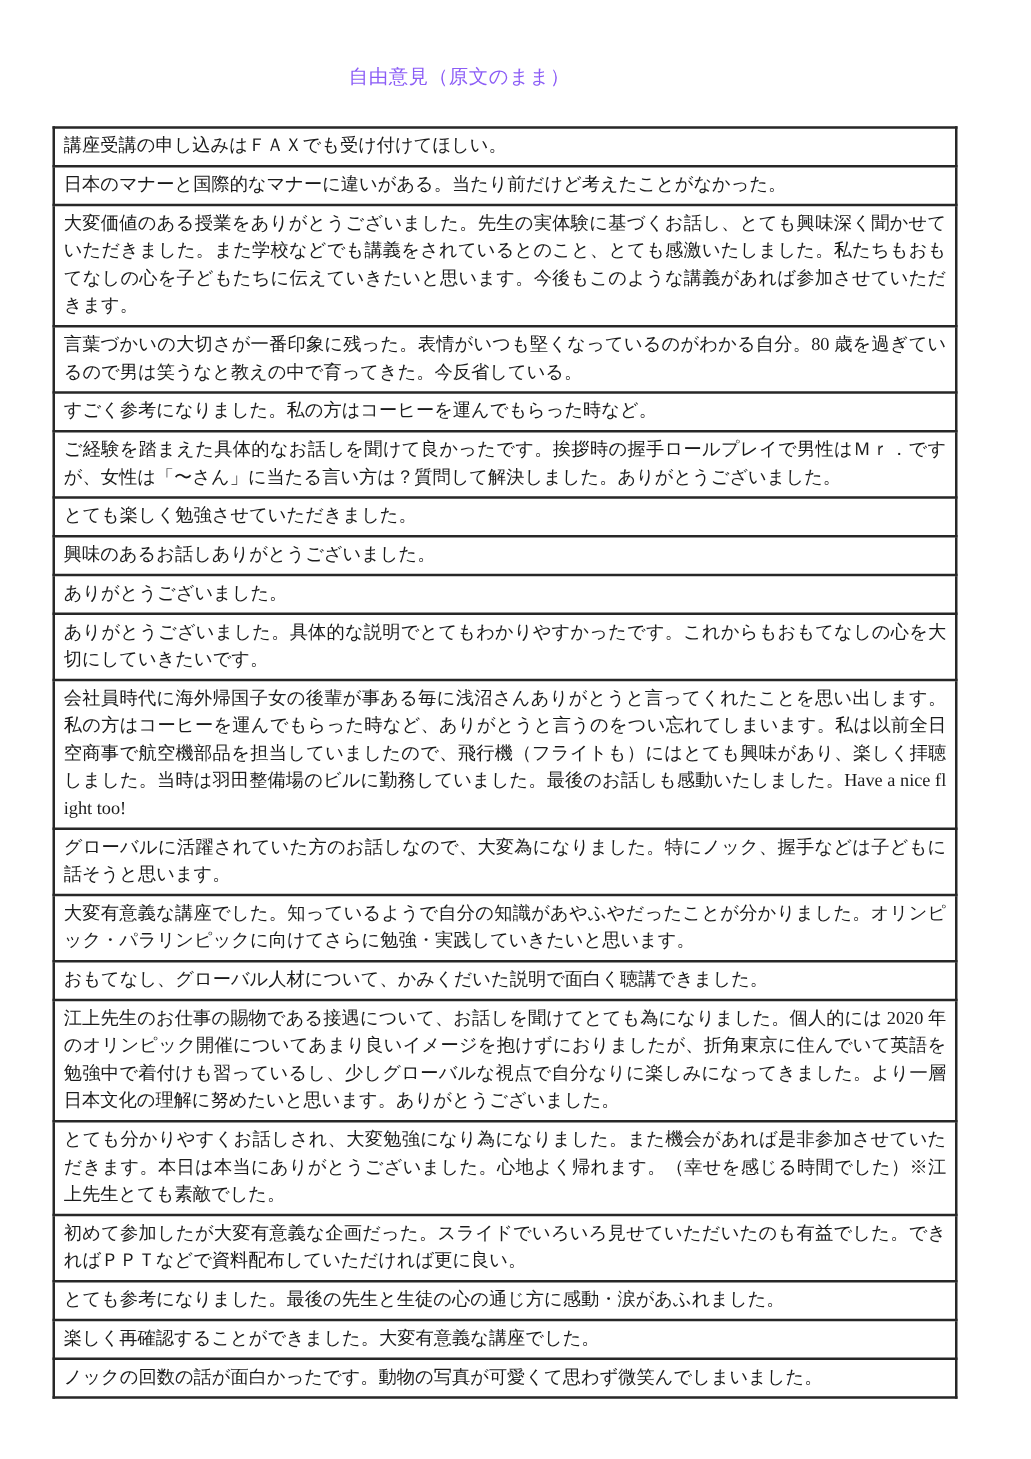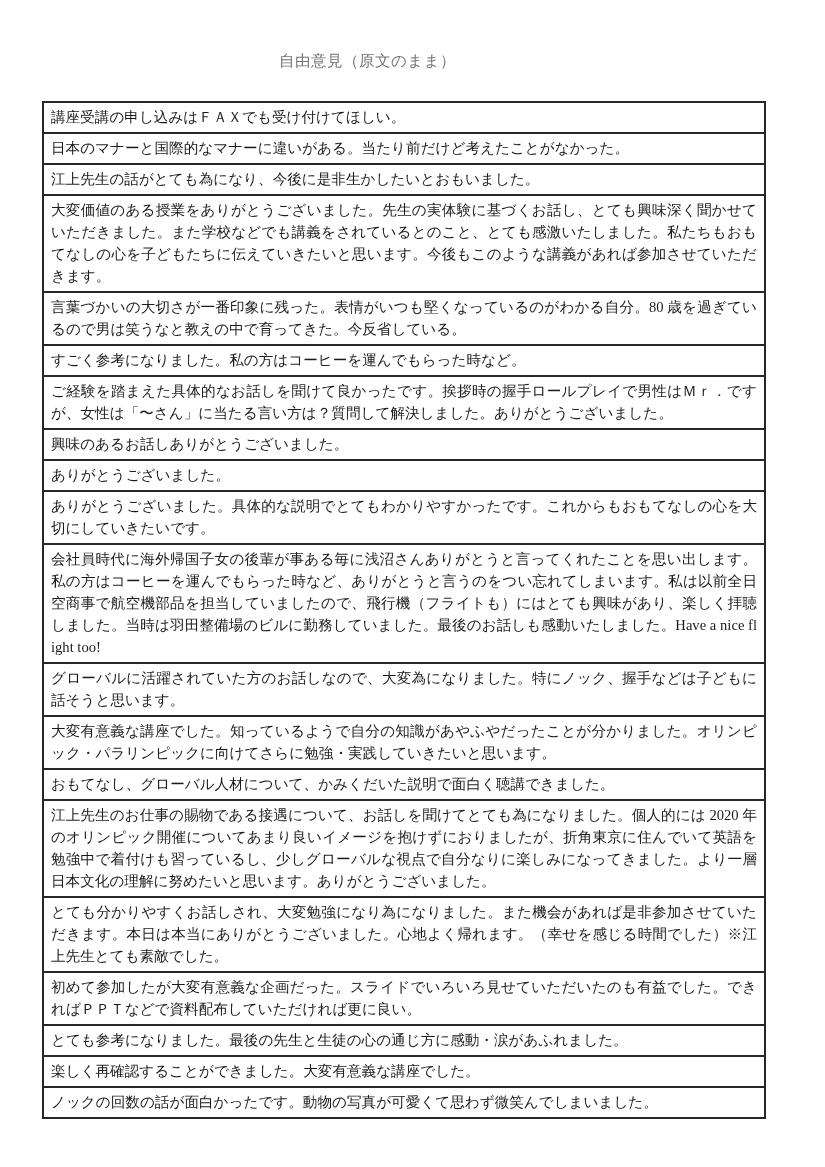--- a/index.html
+++ b/index.html
@@ -16,21 +16,21 @@
     overflow: hidden;
   }
   .page-title {
     position: absolute;
     top: 51px;
     left: 0;
     width: 735px;
     text-align: center;
     font-size: 15.5px;
     letter-spacing: 0.5px;
-    color: #737373;
+    color: #8b5cf6;
     font-weight: normal;
     margin: 0;
   }
   table.comments-table {
     position: absolute;
     top: 101px;
     left: 42px;
     width: 724px;
     border-collapse: collapse;
     table-layout: fixed;
@@ -54,40 +54,40 @@
 <table class="comments-table">
   <tbody id="comments-body">
   <tr>
     <td>講座受講の申し込みはＦＡＸでも受け付けてほしい。</td>
   </tr>
 
   <tr>
     <td>日本のマナーと国際的なマナーに違いがある。当たり前だけど考えたことがなかった。</td>
   </tr>
 
-  <tr>
-    <td>江上先生の話がとても為になり、今後に是非生かしたいとおもいました。</td>
-  </tr>
 
   <tr>
     <td>大変価値のある授業をありがとうございました。先生の実体験に基づくお話し、とても興味深く聞かせていただきました。また学校などでも講義をされているとのこと、とても感激いたしました。私たちもおもてなしの心を子どもたちに伝えていきたいと思います。今後もこのような講義があれば参加させていただきます。</td>
   </tr>
 
   <tr>
     <td>言葉づかいの大切さが一番印象に残った。表情がいつも堅くなっているのがわかる自分。80 歳を過ぎているので男は笑うなと教えの中で育ってきた。今反省している。</td>
   </tr>
 
   <tr>
     <td>すごく参考になりました。私の方はコーヒーを運んでもらった時など。</td>
   </tr>
 
   <tr>
     <td>ご経験を踏まえた具体的なお話しを聞けて良かったです。挨拶時の握手ロールプレイで男性はＭｒ．ですが、女性は「〜さん」に当たる言い方は？質問して解決しました。ありがとうございました。</td>
   </tr>
 
+  <tr>
+    <td>とても楽しく勉強させていただきました。</td>
+  </tr>
 
   <tr>
     <td>興味のあるお話しありがとうございました。</td>
   </tr>
 
   <tr>
     <td>ありがとうございました。</td>
   </tr>
 
   <tr>

